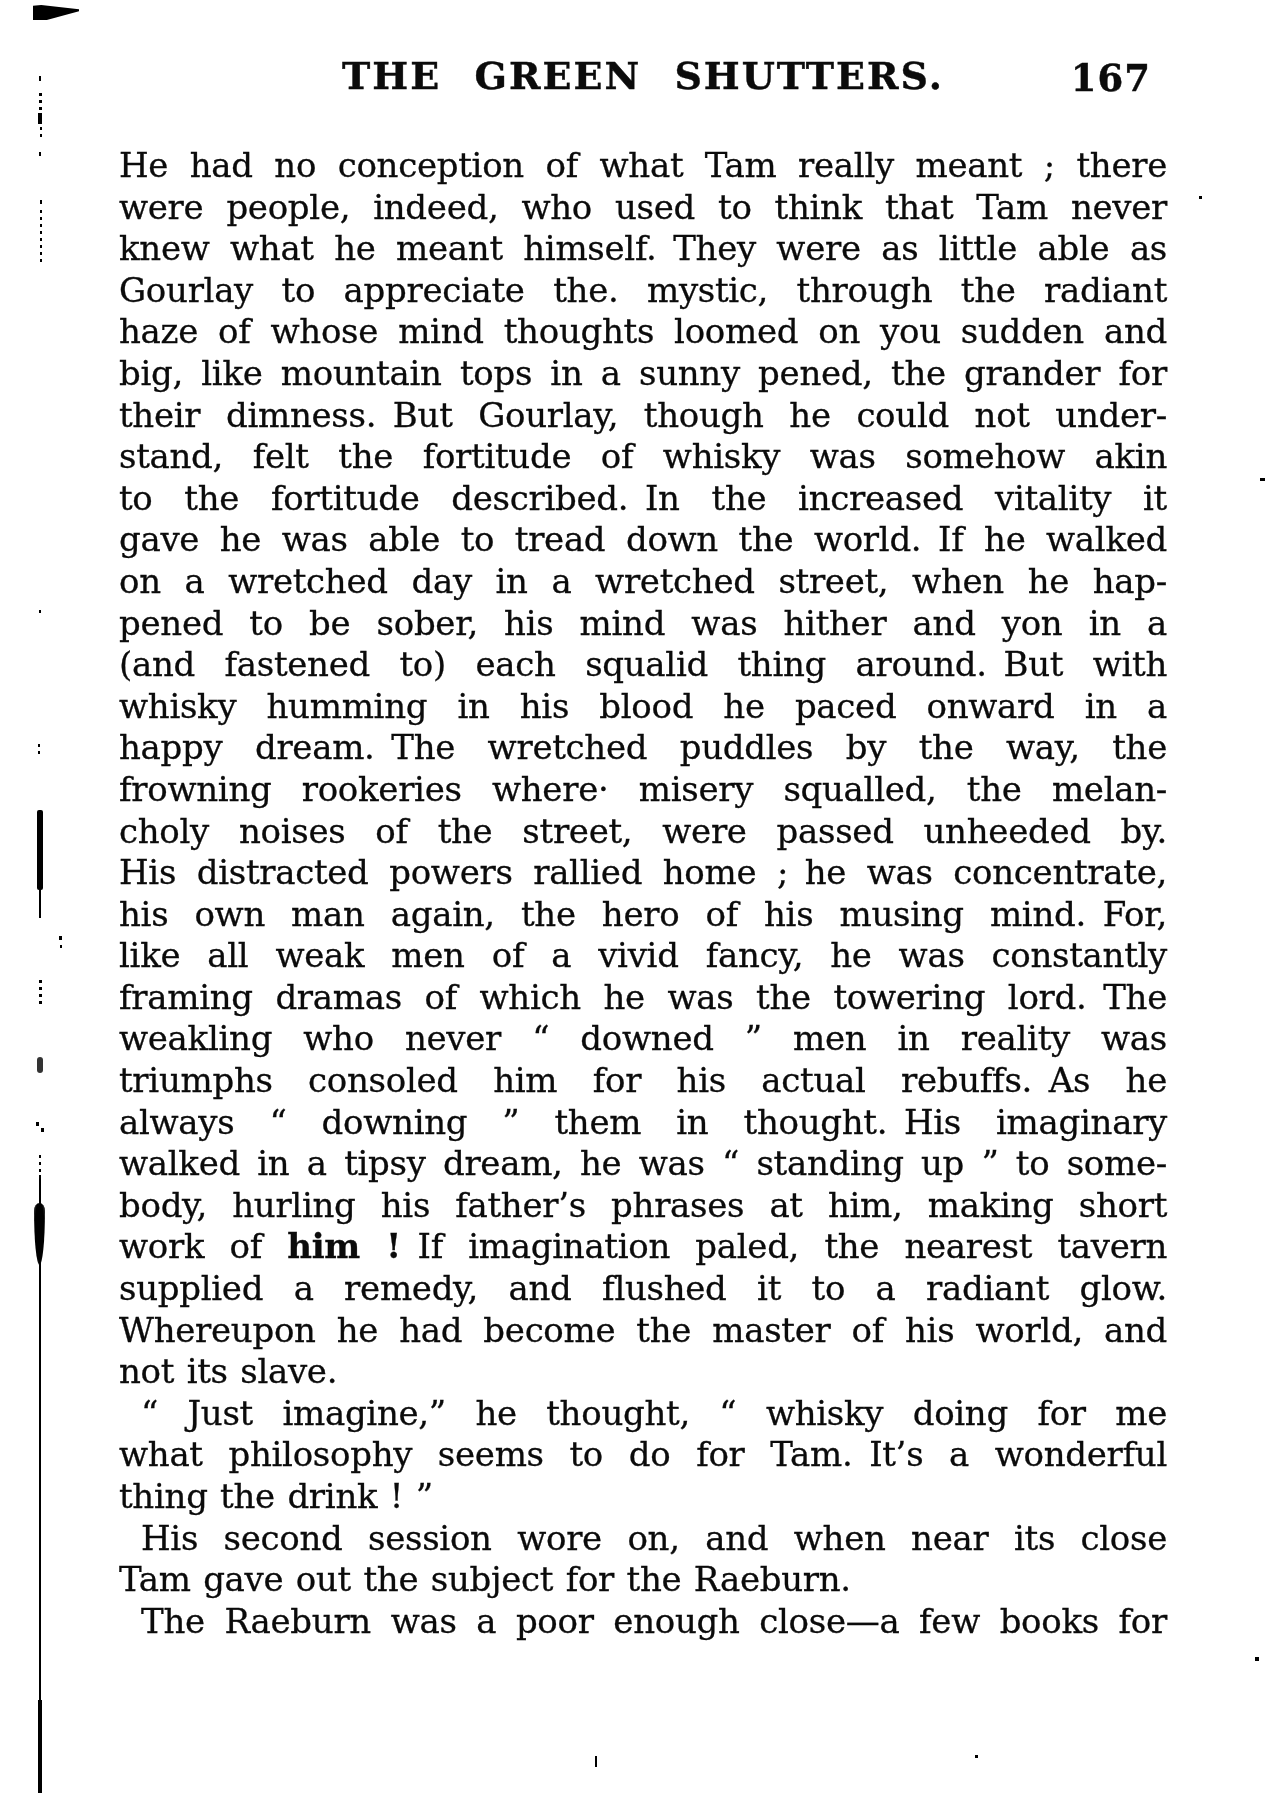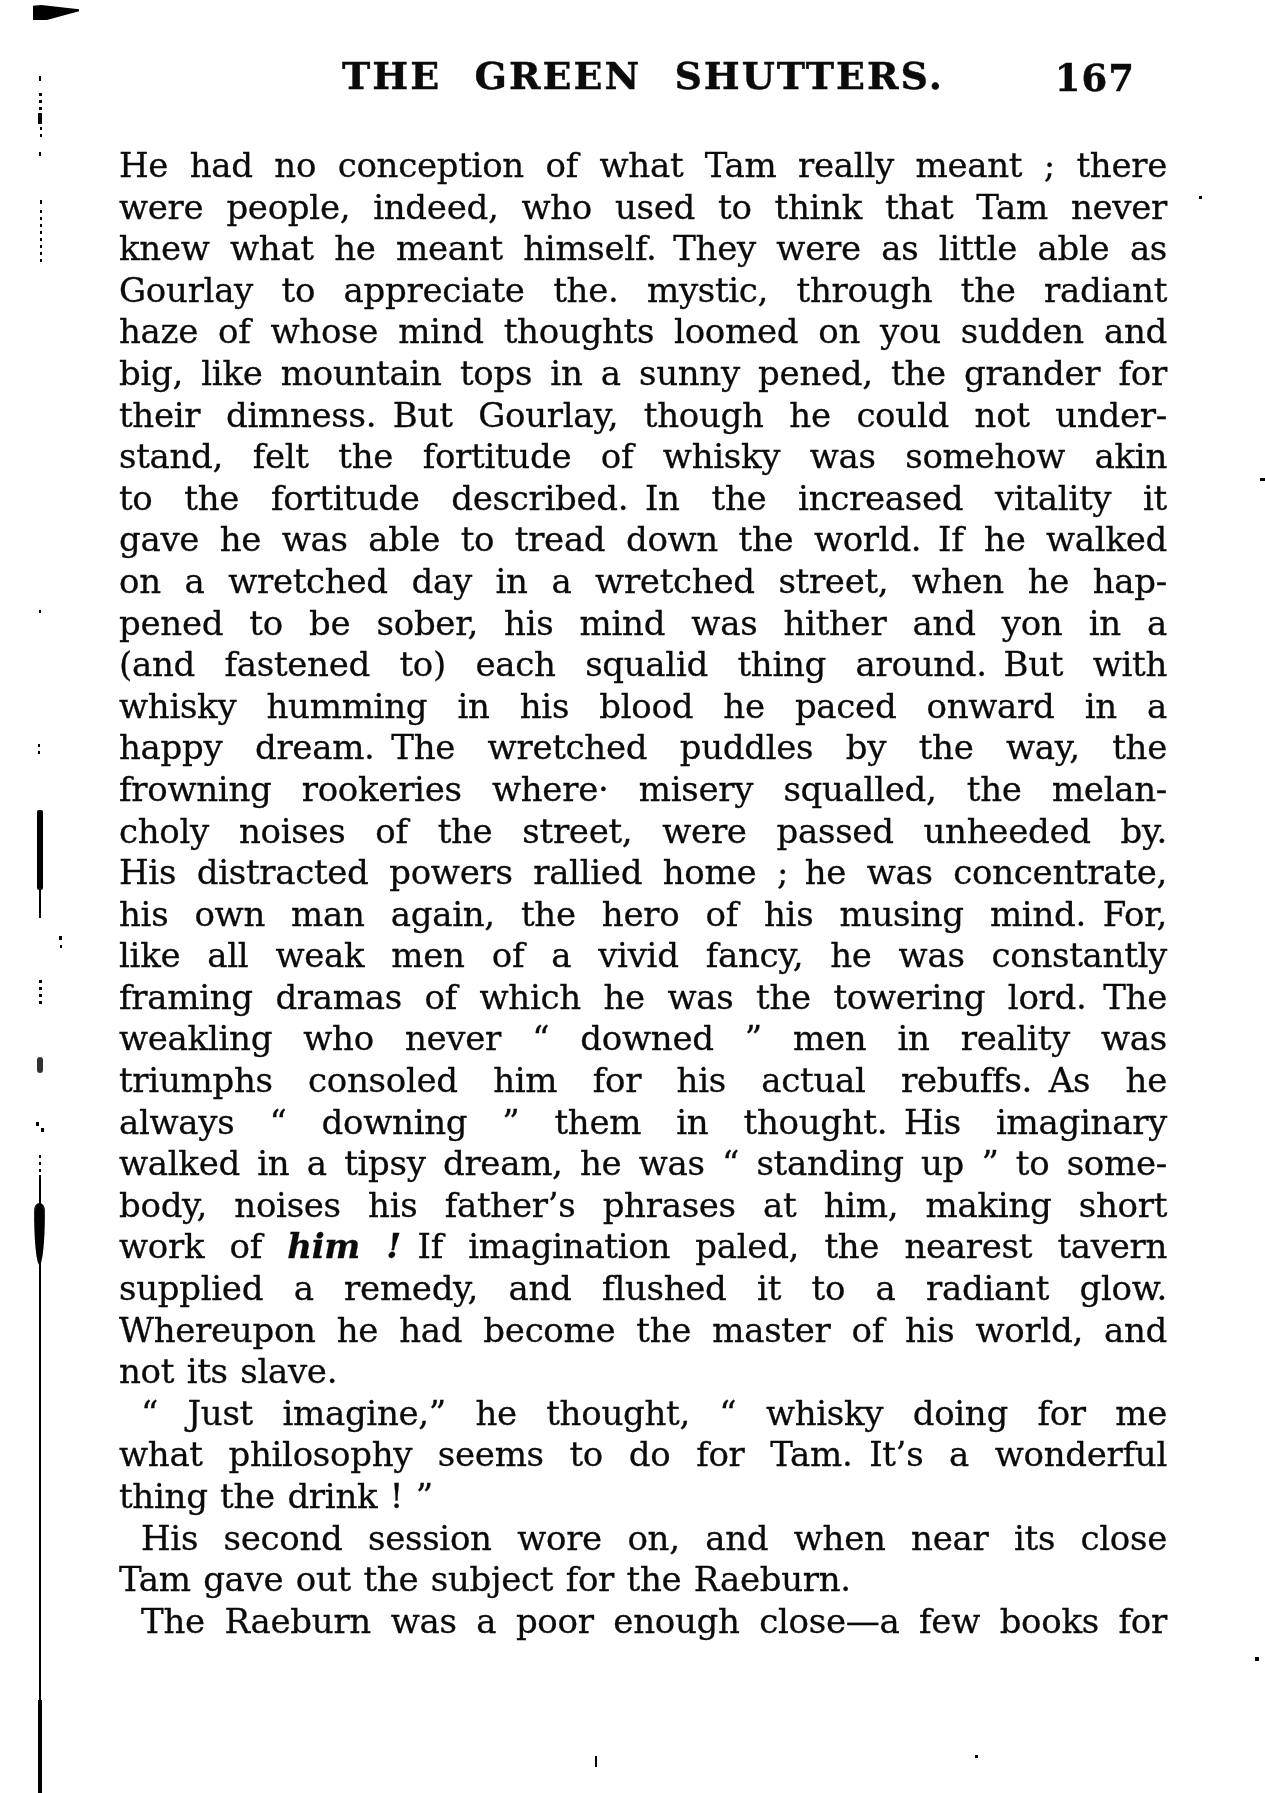--- a/index.html
+++ b/index.html
@@ -15,39 +15,39 @@
   
   .running-head{
     position:absolute;left:92px;top:52px;width:1048px;
     text-align:center;
     font-weight:700;
     font-size:38px;line-height:48px;
     letter-spacing:2px;word-spacing:18px;
     -webkit-text-stroke:0.4px currentColor;
   }
   .page-number{
-    position:absolute;right:32px;top:2px;
+    position:absolute;right:16px;top:2px;
     letter-spacing:1px;word-spacing:normal;
     font-size:37px;font-weight:700;
   }
   
   .body-text{
     position:absolute;left:92px;top:145px;width:1048px;
     font-size:34px;line-height:41.6px;
     letter-spacing:-0.3px;word-spacing:2px;
     -webkit-text-stroke:0.3px currentColor;
   }
   .line{
     text-align:justify;
     text-align-last:justify;
     height:41.6px;white-space:nowrap;
   }
   .line.flush-last{text-align-last:left;white-space:normal;}
   .line.indent{text-indent:22px;}
-  .ital{font-style:italic;font-weight:700;}
+  .ital{font-weight:700;}
   
   .art{position:absolute;background:#000;}
   .dashv{background:repeating-linear-gradient(to bottom,#000 0 3px,transparent 3px 7px);}
   .wedge{
     left:6px;top:5px;width:46px;height:15px;
     clip-path:polygon(0 5%,18% 0,100% 28%,100% 42%,30% 100%,0 100%);
   }
   .spindle{
     left:7px;top:1203px;width:11px;height:62px;
     border-radius:50% 50% 50% 50% / 12% 12% 88% 88%;
@@ -83,21 +83,21 @@
     <div class="line">frowning rookeries where· misery squalled, the melan-</div>
     <div class="line">choly noises of the street, were passed unheeded by.</div>
     <div class="line">His distracted powers rallied home ; he was concentrate,</div>
     <div class="line">his own man again, the hero of his musing mind. For,</div>
     <div class="line">like all weak men of a vivid fancy, he was constantly</div>
     <div class="line">framing dramas of which he was the towering lord. The</div>
     <div class="line">weakling who never “ downed ” men in reality was</div>
     <div class="line">triumphs consoled him for his actual rebuffs. As he</div>
     <div class="line">always “ downing ” them in thought. His imaginary</div>
     <div class="line">walked in a tipsy dream, he was “ standing up ” to some-</div>
-    <div class="line">body, noises his father’s phrases at him, making short</div>
+    <div class="line">body, hurling his father’s phrases at him, making short</div>
     <div class="line"><span>work of </span><span class="ital">him !</span><span> If imagination paled, the nearest tavern</span></div>
     <div class="line">supplied a remedy, and flushed it to a radiant glow.</div>
     <div class="line">Whereupon he had become the master of his world, and</div>
     <div class="line flush-last">not its slave.</div>
     <div class="line indent">“ Just imagine,” he thought, “ whisky doing for me</div>
     <div class="line">what philosophy seems to do for Tam. It’s a wonderful</div>
     <div class="line flush-last">thing the drink ! ”</div>
     <div class="line indent">His second session wore on, and when near its close</div>
     <div class="line flush-last">Tam gave out the subject for the Raeburn.</div>
     <div class="line indent">The Raeburn was a poor enough close—a few books for</div>

